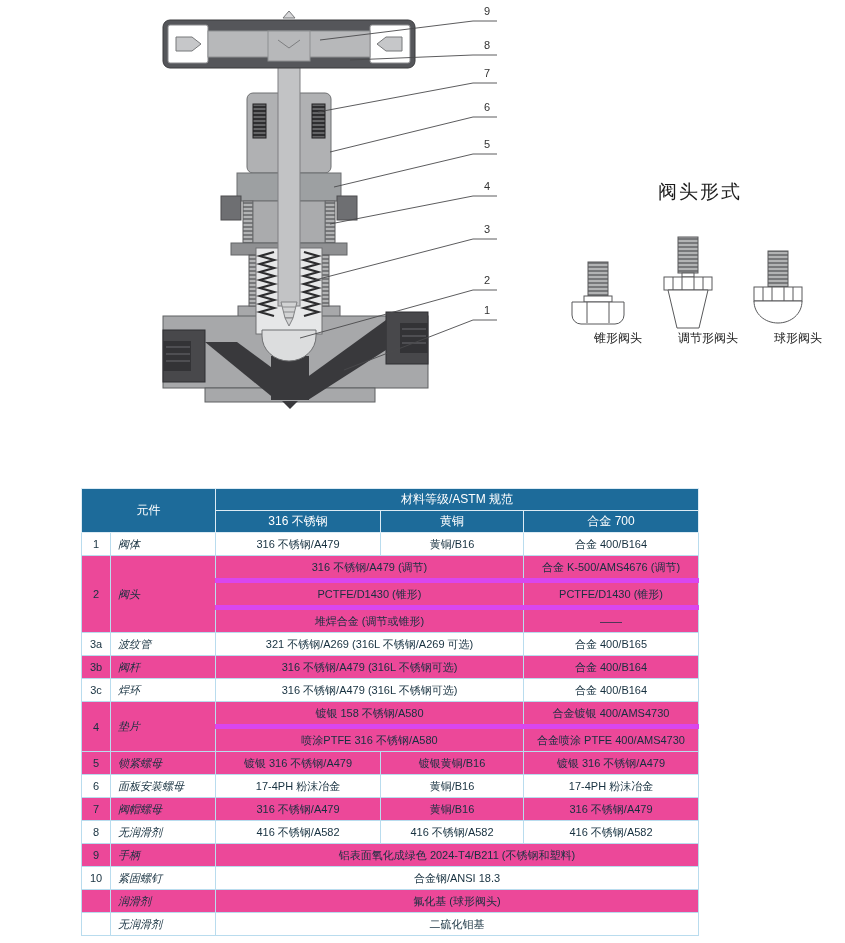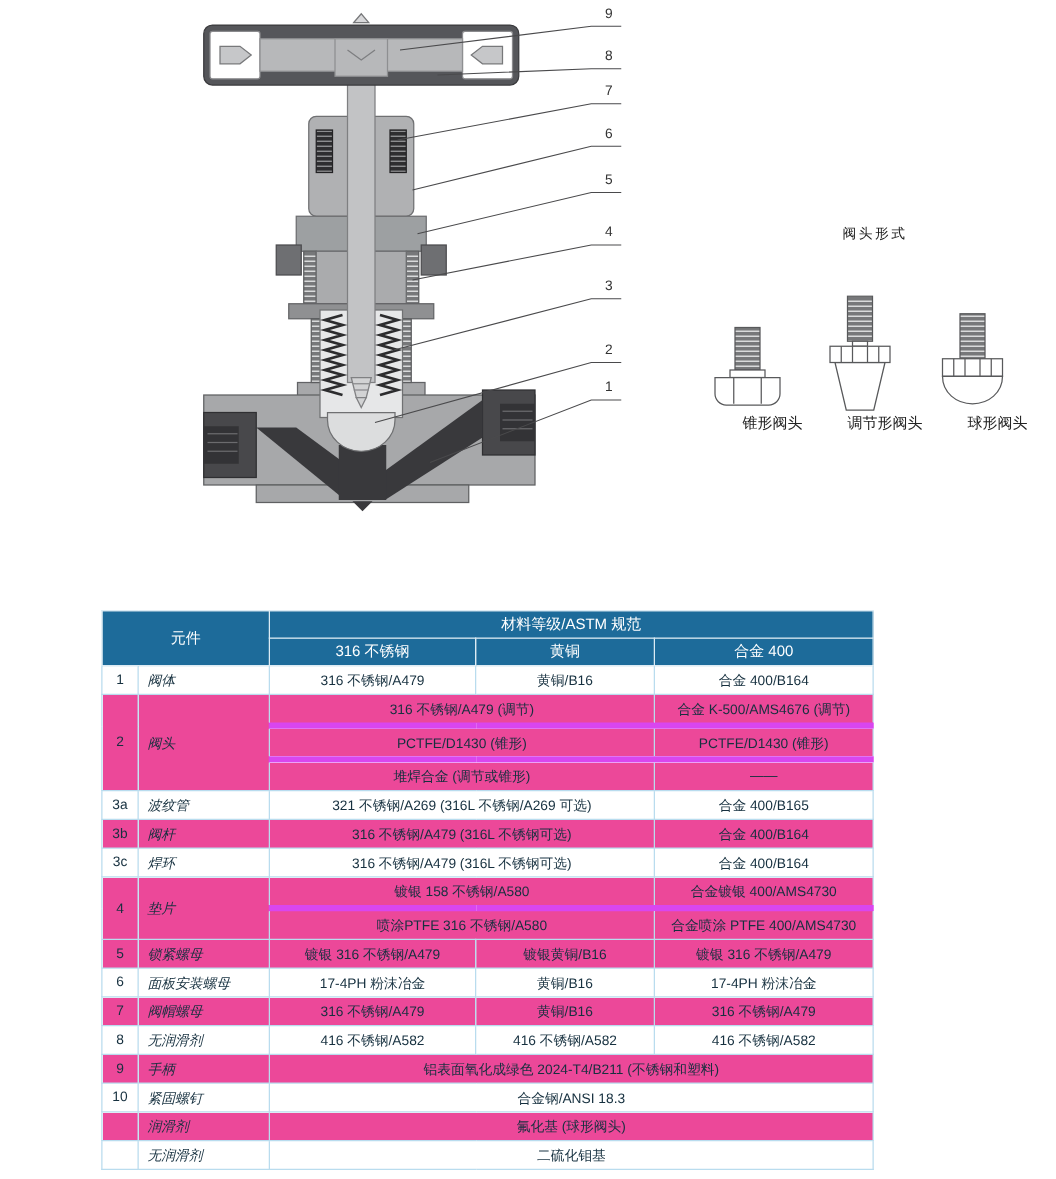--- a/index.html
+++ b/index.html
@@ -1,21 +1,21 @@
 <!DOCTYPE html>
 <html><head>
 <meta charset="utf-8">
 <style>
   html,body{margin:0;padding:0;background:#fff;}
   .page{position:relative;width:845px;height:943px;background:#ffffff;
         font-family:"Liberation Sans","DejaVu Sans",sans-serif;overflow:hidden;}
   .diagram-svg{position:absolute;left:0;top:0;}
   .callout-num{position:absolute;width:22px;text-align:center;font-size:11px;color:#333;}
   .head-title{position:absolute;left:638px;top:179px;width:124px;text-align:center;
-              font-size:11px;color:#1c1c1c;letter-spacing:2px;}
+              font-size:19px;color:#1c1c1c;letter-spacing:2px;}
   .head-label{position:absolute;top:330px;text-align:center;font-size:12px;color:#222;margin-left:20px;}
   .mat-table{position:absolute;left:81px;top:488px;width:617px;border-collapse:collapse;
              table-layout:fixed;font-size:11px;color:#16303f;}
   .mat-table th{background:#1d6b9a;color:#fff;font-weight:normal;font-size:12px;
                 border:1px solid #dcebf4;height:21px;padding:0 2px;}
   .mat-table td{border:1px solid #b9dcee;height:22px;text-align:center;padding:0 2px;
                 white-space:nowrap;overflow:hidden;background:#fff;}
   .mat-table tr.blue td{background:#ec4899;}
   .mat-table td.name{text-align:left;padding-left:7px;font-style:italic;}
   .mat-table tr.sub td{border-top:5px solid #d946ef;}
@@ -166,21 +166,21 @@
         <col style="width:175px">
     </colgroup>
     <thead>
       <tr>
         <th rowspan="2" colspan="2">元件</th>
         <th colspan="3">材料等级/ASTM 规范</th>
       </tr>
       <tr>
         <th>316 不锈钢</th>
         <th>黄铜</th>
-        <th>合金 400</th>
+        <th>合金 700</th>
       </tr>
     </thead>
     <tbody>
       <tr class="white">
         <td>1</td>
         <td class="name">阀体</td>
         <td>316 不锈钢/A479</td>
         <td>黄铜/B16</td>
         <td>合金 400/B164</td>
       </tr>

